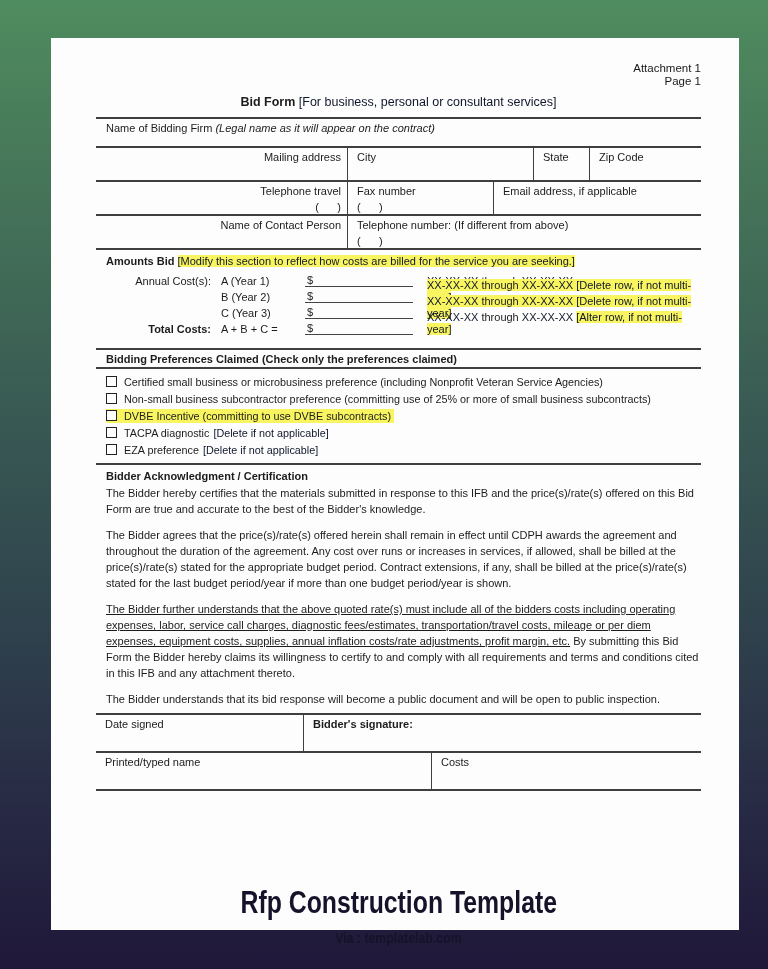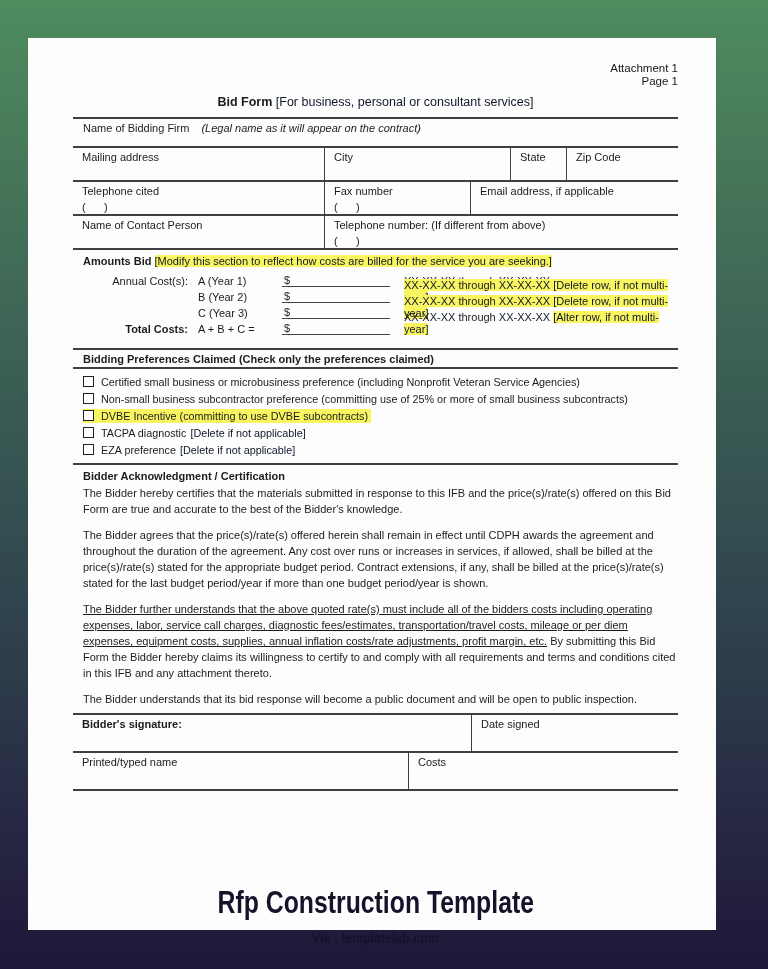--- a/index.html
+++ b/index.html
@@ -2,40 +2,40 @@
 <html><head>
 <meta charset="utf-8">
 <style>
   html,body { margin:0; padding:0; }
   .stage {
     position:relative; width:768px; height:969px; overflow:hidden;
     background: linear-gradient(180deg,#4f8c5e 0%,#467659 18%,#3a5d54 40%,#30454e 62%,#282c45 82%,#1f1739 100%);
     font-family:"Liberation Sans","DejaVu Sans",sans-serif;
   }
   .page {
-    position:absolute; left:28px; top:38px; width:688px; height:892px;
+    position:absolute; left:51px; top:38px; width:688px; height:892px;
     background:#fdfdfd; color:#1c1c1c;
   }
   .content { margin-left:45px; width:605px; }
 
   .attach { padding-top:24px; text-align:right; font-size:11.5px; line-height:13px; color:#1a1a1a; }
   .doc-title { text-align:center; margin-top:7px; font-size:12.5px; font-weight:bold; }
   .blue { color:#0f172a; }
   .hl { background:#f9f561; }
   .rule { border:0; border-top:2px solid #3f3f3f; margin:0; }
 
   .firm-block { margin-top:8px; }
   .firm-line { font-size:11px; padding:3px 0 0 10px; height:27px; box-sizing:border-box; }
-  .firm-line .it { font-style:italic;margin-left:9px; }
+  .firm-line .it { font-style:italic; }
 
   .ctable { border-top:2px solid #3f3f3f; font-size:11px; }
   .crow { display:flex; border-bottom:2px solid #3f3f3f; height:32px; }
   .ccell { padding:3px 6px 0 9px; box-sizing:border-box; }
   .ccell + .ccell { border-left:1.5px solid #3f3f3f; }
-  .c-w1 { width:251px; } .c-w2 { width:186px; } .c-w3 { width:56px; }
+  .c-w1 { width:251px;text-align:right; } .c-w2 { width:186px; } .c-w3 { width:56px; }
   .c-f2 { width:146px; } .c-rest { flex:1; }
   .paren { white-space:pre; display:block; margin-top:4px; }
 
   .amounts { margin-top:5px; font-size:11px; }
   .a-head { padding-left:10px; height:16px; }
   .a-head .b { font-weight:bold; }
   .arow { display:flex; align-items:flex-end; height:16px; }
   .a-group { width:125px; text-align:right; padding-right:10px; box-sizing:border-box; }
   .a-group.bold { font-weight:bold; }
   .a-item { width:84px; }
@@ -90,21 +90,21 @@
 
       <div class="ctable">
         <div class="crow">
           <div class="ccell c-w1"><span>Mailing address</span></div>
           <div class="ccell c-w2"><span>City</span></div>
           <div class="ccell c-w3"><span>State</span></div>
           <div class="ccell c-rest"><span>Zip Code</span></div>
         </div>
         <div class="crow">
           <div class="ccell c-w1">
-            <span>Telephone cited</span>
+            <span>Telephone travel</span>
             <span class="paren">(      )</span>
           </div>
           <div class="ccell c-f2">
             <span>Fax number</span>
             <span class="paren">(      )</span>
           </div>
           <div class="ccell c-rest"><span>Email address, if applicable</span></div>
         </div>
         <div class="crow">
           <div class="ccell c-w1"><span>Name of Contact Person</span></div>
@@ -184,22 +184,22 @@
       <hr class="rule" style="margin-top:5px">
       <div class="ack-head">Bidder Acknowledgment / Certification</div>
 
       <p class="para">The Bidder hereby certifies that the materials submitted in response to this IFB and the price(s)/rate(s) offered on this Bid Form are true and accurate to the best of the Bidder's knowledge.</p>
       <p class="para">The Bidder agrees that the price(s)/rate(s) offered herein shall remain in effect until CDPH awards the agreement and throughout the duration of the agreement.  Any cost over runs or increases in services, if allowed, shall be billed at the price(s)/rate(s) stated for the appropriate budget period.  Contract extensions, if any, shall be billed at the price(s)/rate(s) stated for the last budget period/year if more than one budget period/year is shown.</p>
       <p class="para"><span class="u">The Bidder further understands that the above quoted rate(s) must include all of the bidders costs including operating expenses, labor, service call charges, diagnostic fees/estimates, transportation/travel costs, mileage or per diem expenses, equipment costs, supplies, annual inflation costs/rate adjustments, profit margin, etc.</span><span> By submitting this Bid Form the Bidder hereby claims its willingness to certify to and comply with all requirements and terms and conditions cited in this IFB and any attachment thereto.</span></p>
       <p class="para" style="margin-bottom:6px">The Bidder understands that its bid response will become a public document and will be open to public inspection.</p>
 
       <div class="stable">
         <div class="srow">
+          <div class="scell c-rest" style="flex:1"><span>Date signed</span></div>
           <div class="scell s-w1 bold"><span>Bidder's signature:</span></div>
-          <div class="scell c-rest" style="flex:1"><span>Date signed</span></div>
         </div>
         <div class="srow">
           <div class="scell s-w2"><span>Printed/typed name</span></div>
           <div class="scell" style="flex:1"><span>Costs</span></div>
         </div>
       </div>
 
       <div class="f-title"><span>Rfp Construction Template</span></div>
       <div class="f-via"><span>Via : templatelab.com</span></div>
 

